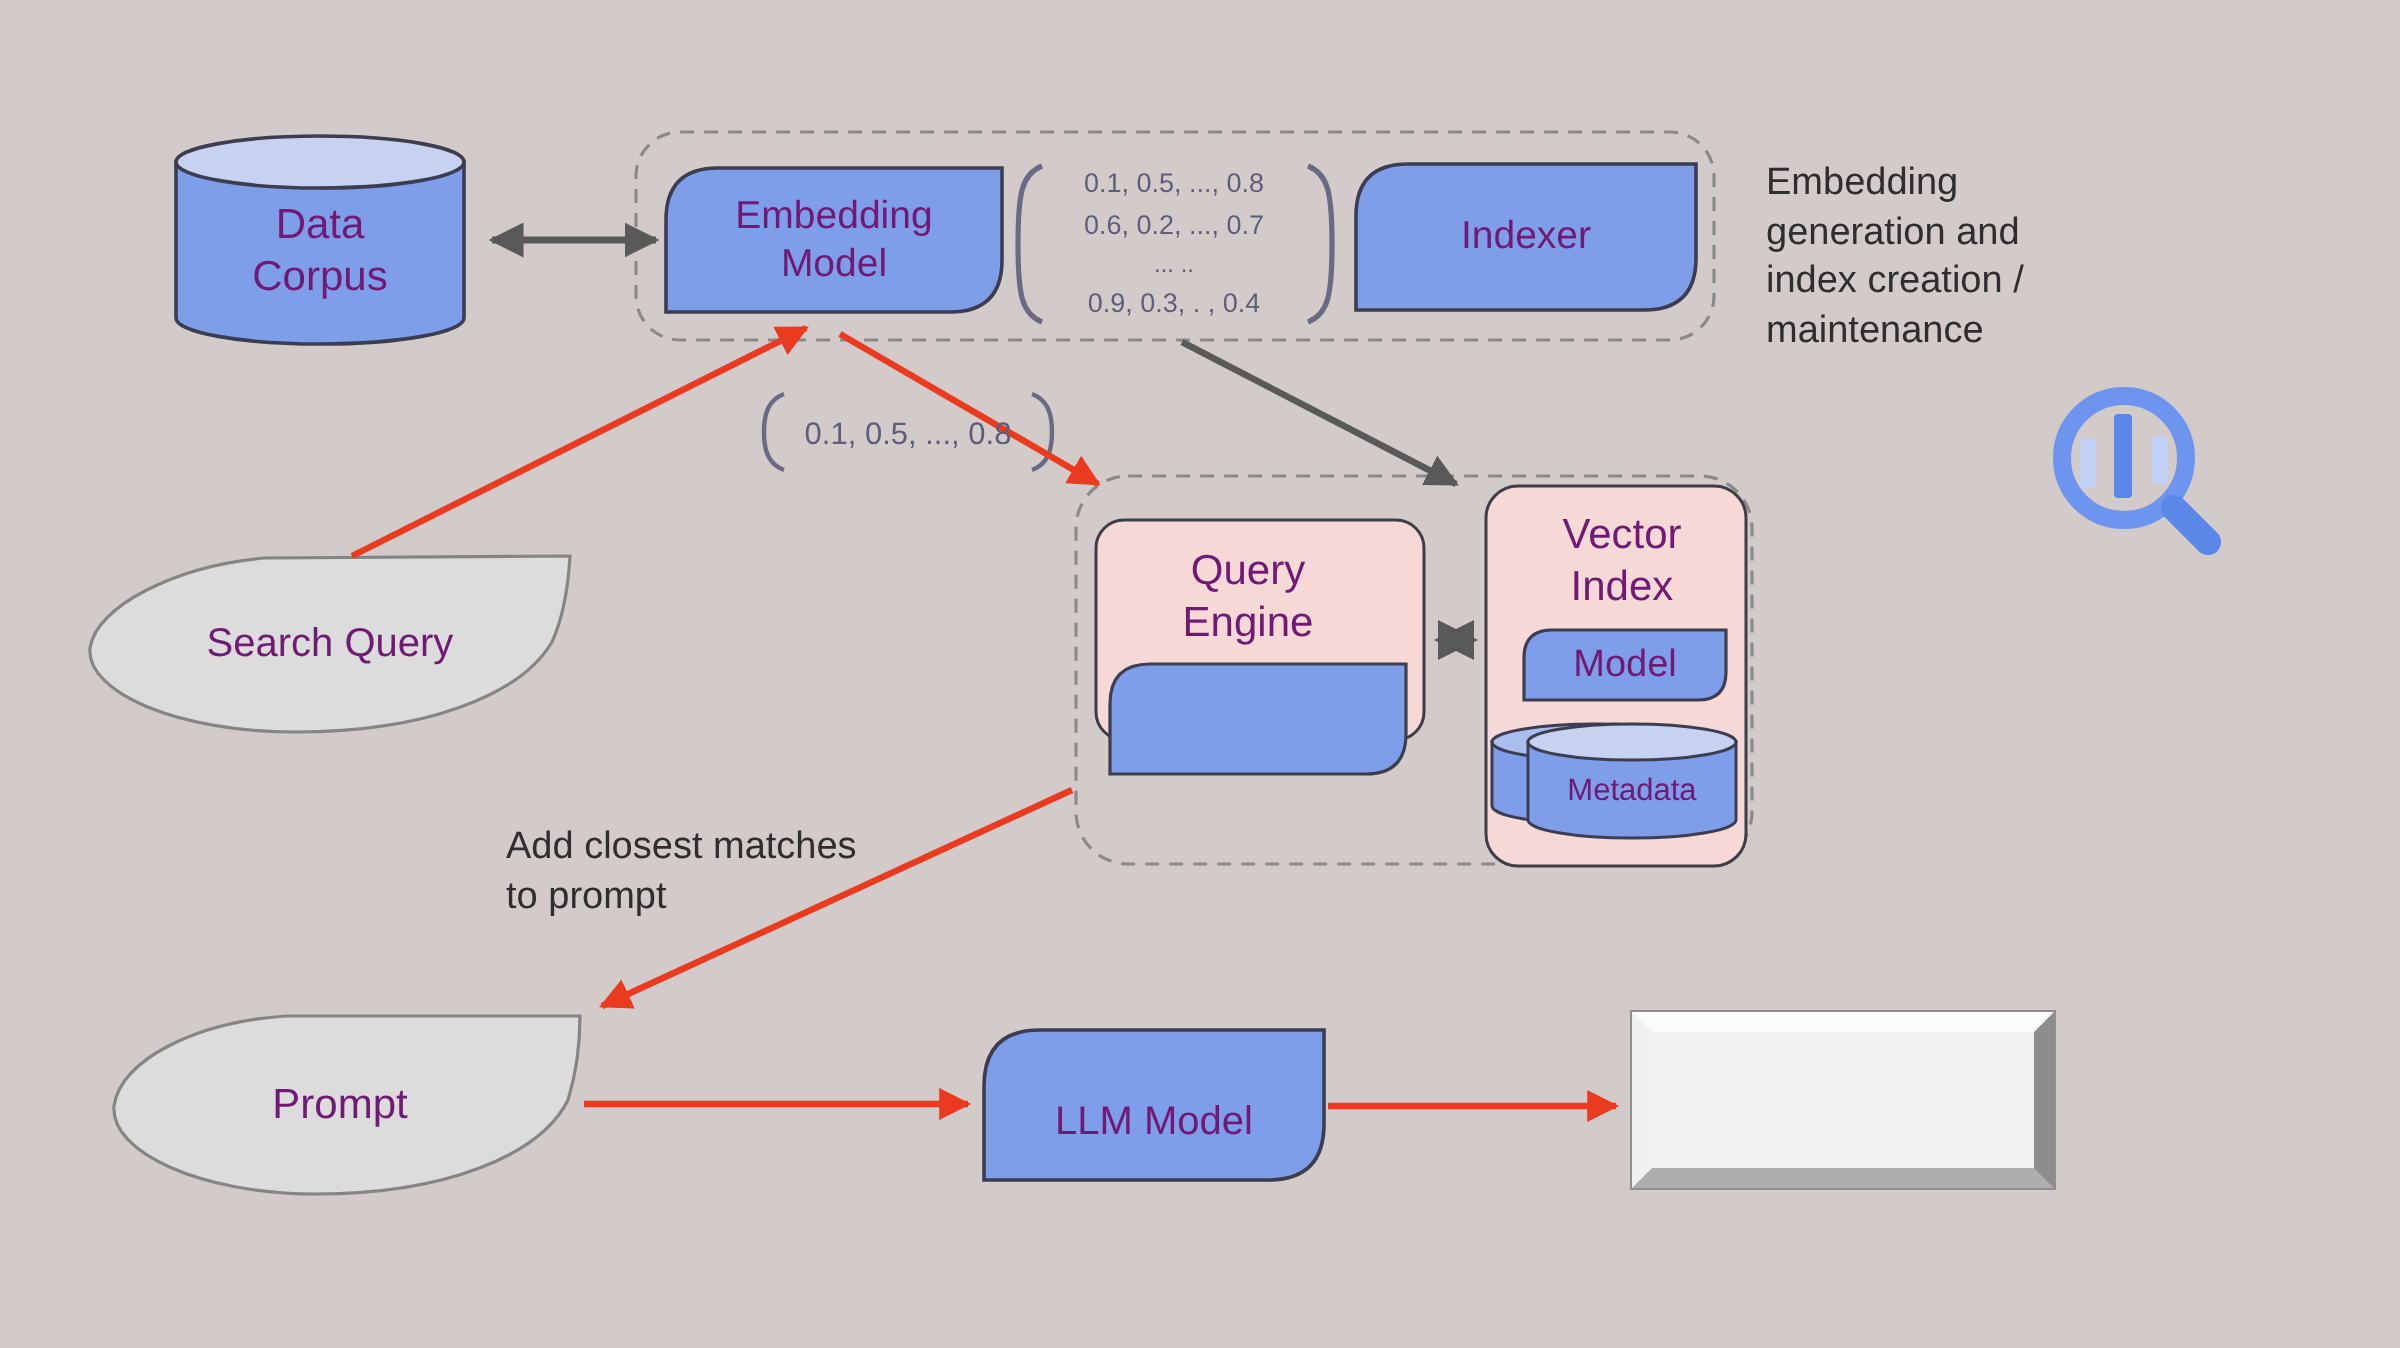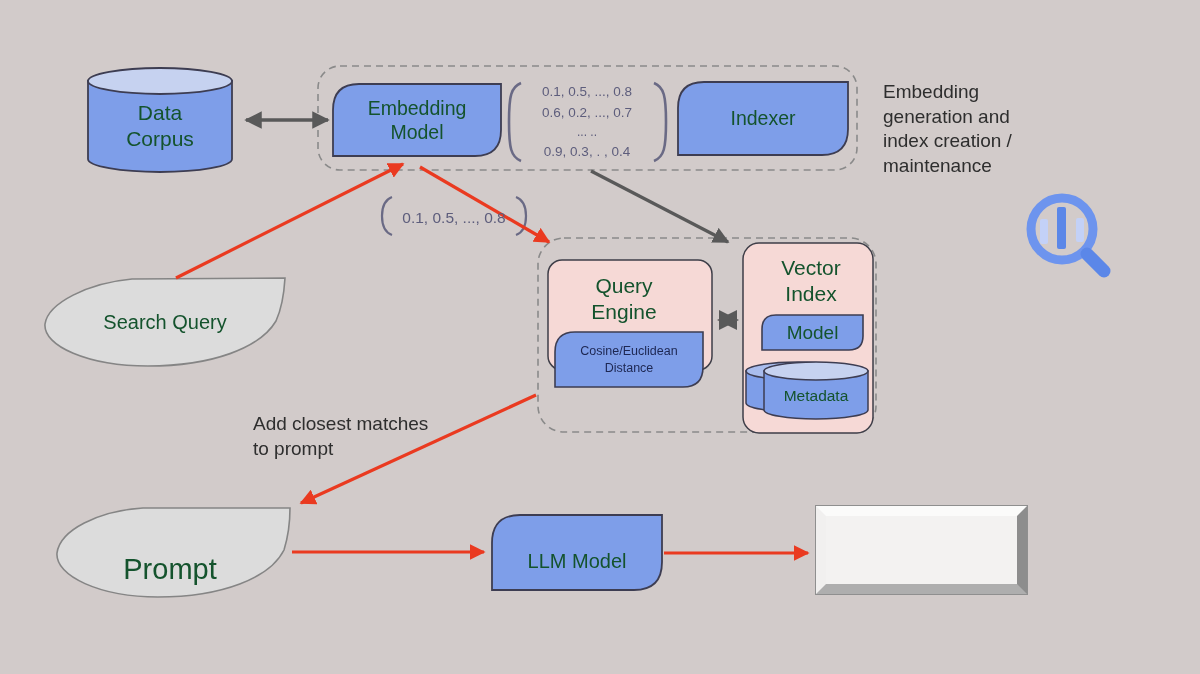--- a/index.html
+++ b/index.html
@@ -3,21 +3,21 @@
 <meta charset="utf-8">
 <style>
   html,body{margin:0;padding:0;background:#9a9a9a;}
   #stage{
     position:relative;width:1200px;height:674px;overflow:hidden;
     background:#d2cbca;
     font-family:"Liberation Sans","DejaVu Sans",sans-serif;
   }
   #shapes{position:absolute;inset:0;z-index:1;}
   .txt{position:absolute;z-index:3;display:flex;align-items:center;justify-content:center;
-       text-align:center;white-space:pre-line;color:#14532d;}
+       text-align:center;white-space:pre-line;color:#701a75;}
   .cap{position:absolute;z-index:3;text-align:left;white-space:pre-line;color:#2e2e2e;
        font-size:19px;line-height:1.3;}
   .mathtxt{color:#5d5d7c;}
   .rag{position:absolute;left:815px;top:505px;width:213px;height:90px;z-index:2;
        background:#f3f2f1;border:1px solid #8f8f8f;box-sizing:border-box;}
   .rag-frame{position:absolute;inset:0;border:10px solid;
        border-color:#fbfbfa #8d8d8d #aeaeae #f1f0ef;}
   .rag-face{position:absolute;inset:10px;background:#f4f3f2;}
   #matrix-rows{position:absolute;left:516px;top:84px;width:142px;height:76px;z-index:3;
        display:flex;flex-direction:column;justify-content:space-between;align-items:center;
@@ -120,31 +120,29 @@
 index creation /
 maintenance</div>
 
   <div class="txt" style="left:60px;top:295px;width:210px;height:55px;font-size:20px;">Search Query</div>
 
   <div class="txt mathtxt" style="left:390px;top:206px;width:128px;height:24px;font-size:15.5px;">0.1, 0.5, ..., 0.8</div>
 
   <div class="txt" style="left:528px;top:268px;width:192px;height:62px;font-size:21px;line-height:1.25;">Query
 Engine</div>
 
-  <div class="txt" style="left:555px;top:336px;width:148px;height:47px;font-size:12.5px;line-height:1.35;color:#1d2752;">Cosine/Euclidean
-Distance</div>
 
   <div class="txt" style="left:743px;top:252px;width:136px;height:58px;font-size:21px;line-height:1.22;">Vector
 Index</div>
 
   <div class="txt" style="left:762px;top:315px;width:101px;height:35px;font-size:19px;">Model</div>
 
   <div class="txt" style="left:764px;top:382px;width:104px;height:28px;font-size:15.5px;">Metadata</div>
 
 
   <div class="cap" style="left:253px;top:412px;width:230px;">Add closest matches
 to prompt</div>
 
-  <div class="txt" style="left:80px;top:542px;width:180px;height:55px;font-size:29px;">Prompt</div>
+  <div class="txt" style="left:80px;top:525px;width:180px;height:55px;font-size:21px;">Prompt</div>
 
   <div class="txt" style="left:492px;top:515px;width:170px;height:92px;font-size:20px;">LLM Model</div>
 
 </div>
 
 </body></html>

